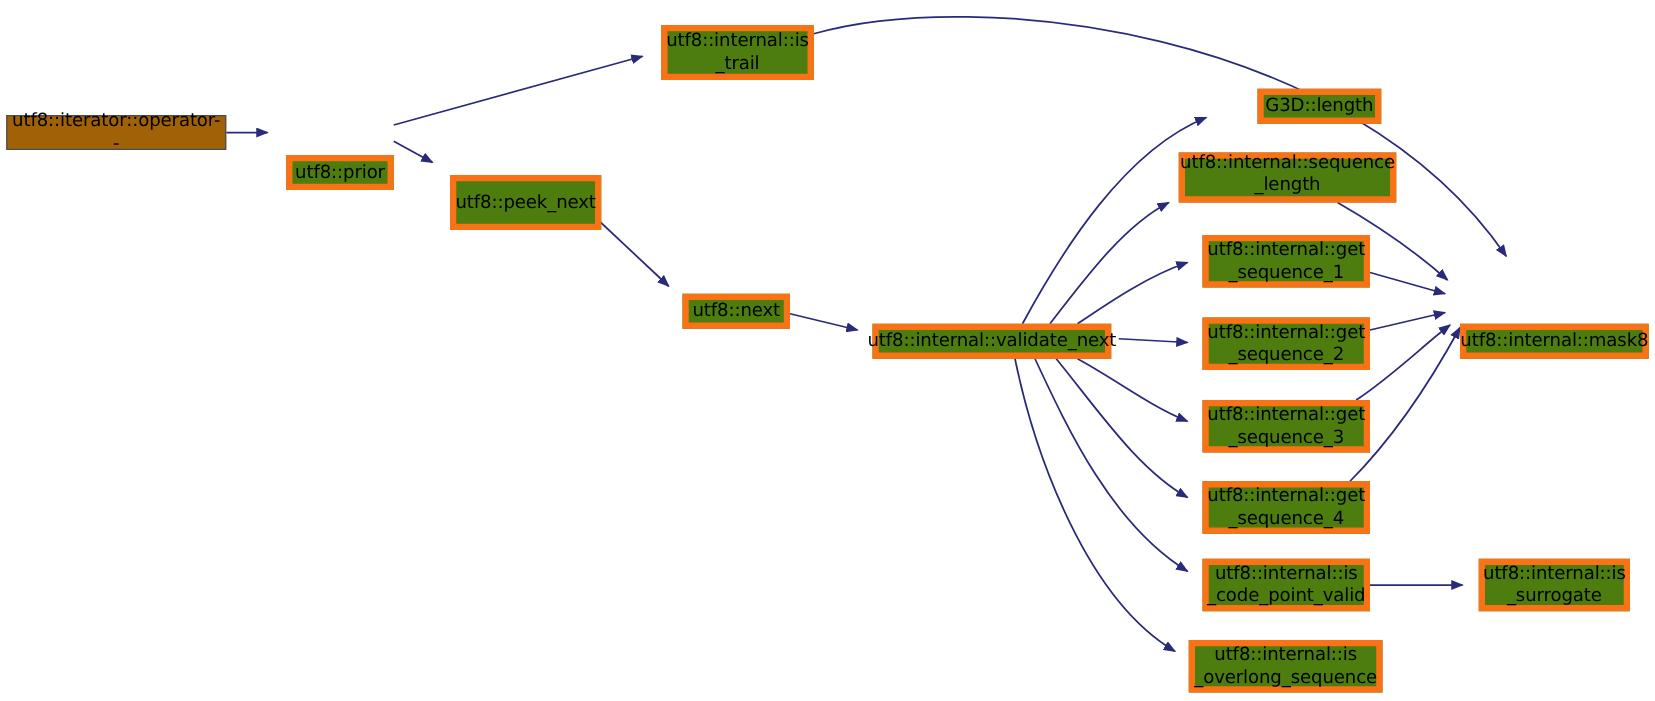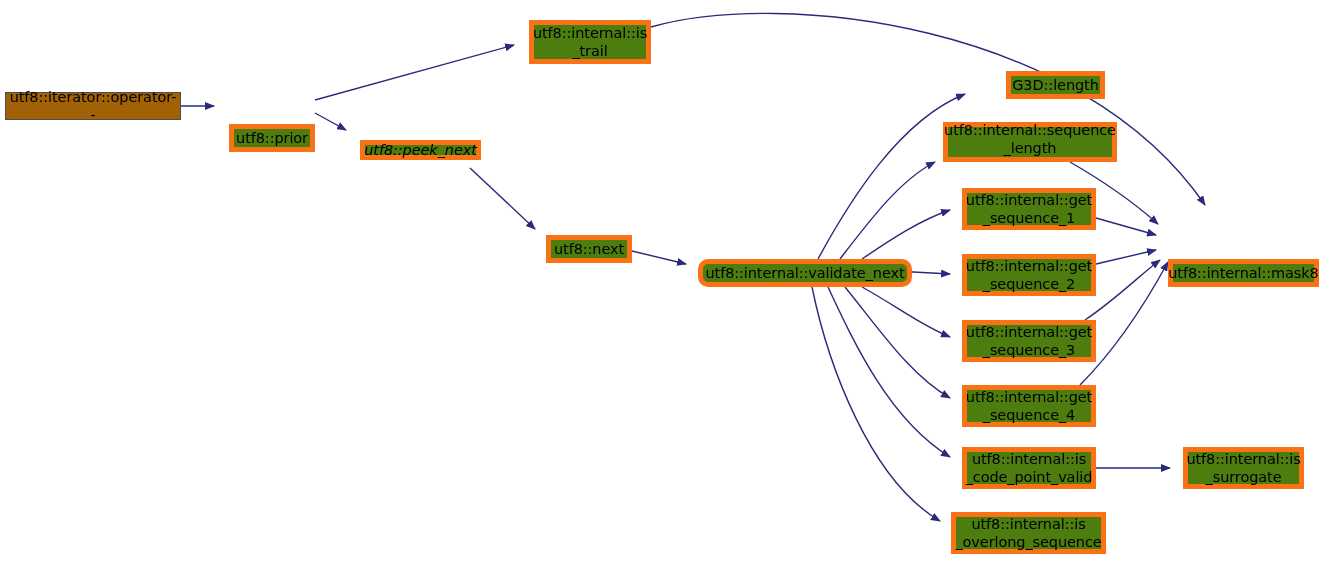--- a/index.html
+++ b/index.html
@@ -78,23 +78,23 @@
         <path d="M1096,264 L1156,250" fill="none" stroke="#2a2a7a" stroke-width="1.4" marker-end="url(#arrow)"></path>
         <path d="M1085,320 C1115,300 1140,275 1160,260" fill="none" stroke="#2a2a7a" stroke-width="1.4" marker-end="url(#arrow)"></path>
         <path d="M1080,385 C1120,345 1150,295 1168,262" fill="none" stroke="#2a2a7a" stroke-width="1.4" marker-end="url(#arrow)"></path>
         <path d="M1096,468 L1170,468" fill="none" stroke="#2a2a7a" stroke-width="1.4" marker-end="url(#arrow)"></path>
       </g>
   </svg>
 <div class="graph-node highlight" style="left: 5px; top: 92px; width: 176px; height: 28px;"><span class="node-label">utf8::iterator::operator--</span></div>
     <div class="graph-node" style="left: 229px; top: 92px; width: 86px; height: 28px; margin-top: 32px;"><span class="node-label">utf8::prior</span></div>
     <div class="graph-node" style="left: 529px; top: 20px; width: 122px; height: 44px;"><span class="node-label">utf8::internal::is
 _trail</span></div>
-    <div class="graph-node" style="left: 360px; top: 140px; width: 121px; height: 20px; font-style: italic;"><span class="node-label">utf8::peek_next</span></div>
+    <div class="graph-node" style="left: 360px; top: 140px; width: 121px; height: 44px;"><span class="node-label">utf8::peek_next</span></div>
     <div class="graph-node" style="left: 546px; top: 235px; width: 86px; height: 28px;"><span class="node-label">utf8::next</span></div>
-    <div class="graph-node" style="left: 698px; top: 259px; width: 214px; height: 28px; border-radius: 10px;"><span class="node-label">utf8::internal::validate_next</span></div>
+    <div class="graph-node" style="left: 698px; top: 259px; width: 191px; height: 28px;"><span class="node-label">utf8::internal::validate_next</span></div>
     <div class="graph-node" style="left: 977px; top: 71px; width: 99px; height: 28px; margin-left: 29px;"><span class="node-label">G3D::length</span></div>
     <div class="graph-node" style="left: 943px; top: 122px; width: 174px; height: 40px; align-items: flex-end;"><span class="node-label">utf8::internal::sequence
 _length</span></div>
     <div class="graph-node" style="left: 962px; top: 188px; width: 134px; height: 42px;"><span class="node-label">utf8::internal::get
 _sequence_1</span></div>
     <div class="graph-node" style="left: 962px; top: 254px; width: 134px; height: 42px;"><span class="node-label">utf8::internal::get
 _sequence_2</span></div>
     <div class="graph-node" style="left: 962px; top: 320px; width: 134px; height: 42px;"><span class="node-label">utf8::internal::get
 _sequence_3</span></div>
     <div class="graph-node" style="left: 962px; top: 385px; width: 134px; height: 42px;"><span class="node-label">utf8::internal::get

